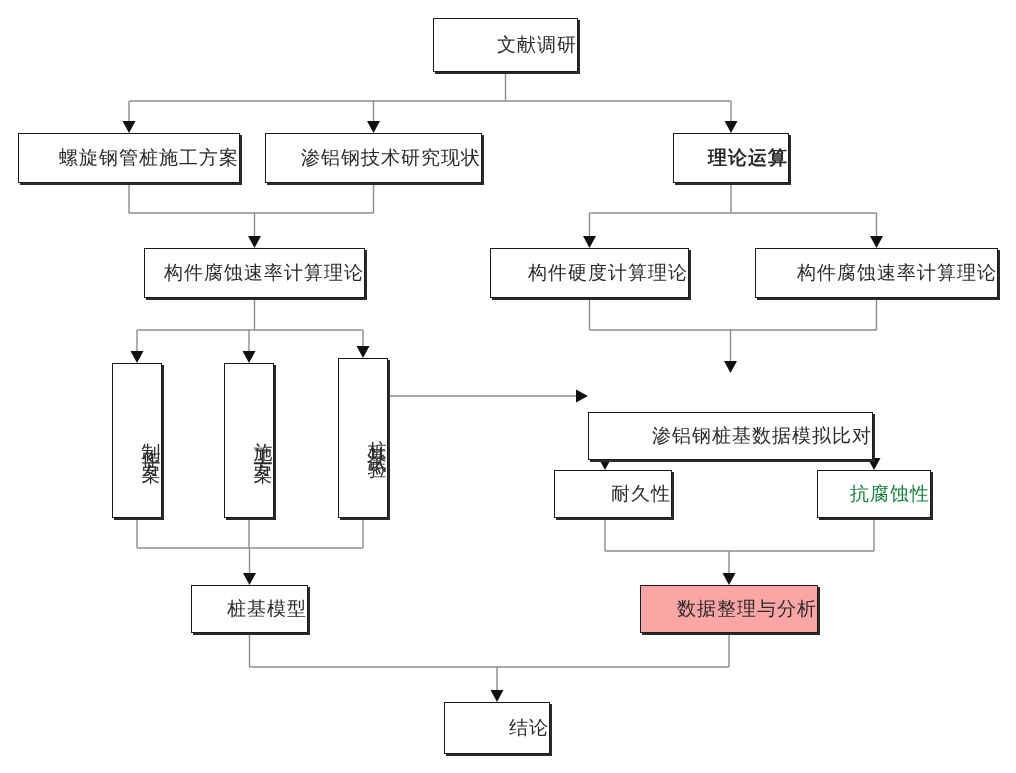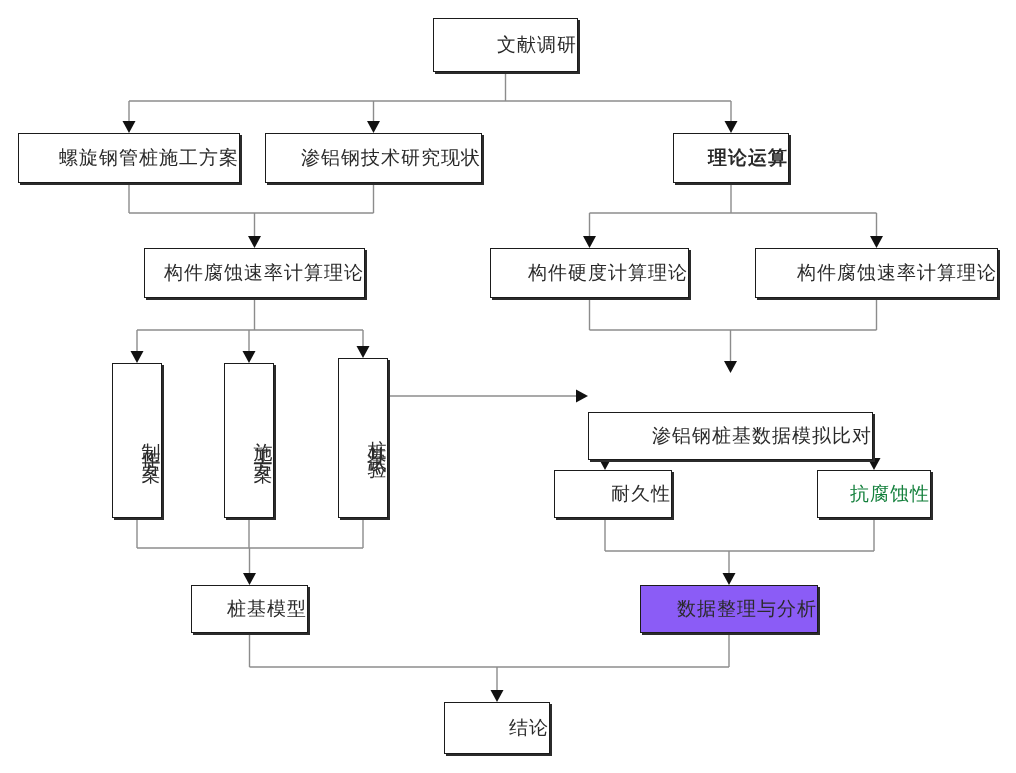--- a/index.html
+++ b/index.html
@@ -149,20 +149,20 @@
       </div>
       <div class="node-box" style="left: 554px; top: 470px; width: 118px; height: 48px; border-color: rgb(27, 27, 27); background: rgb(255, 255, 255); box-shadow: rgb(43, 43, 43) 2px 2px 0px 0px;">
         <span class="node-label" style="color: rgb(42, 42, 42);">耐久性</span>
       </div>
       <div class="node-box" style="left: 817px; top: 470px; width: 114px; height: 48px; border-color: rgb(27, 27, 27); background: rgb(255, 255, 255); box-shadow: rgb(43, 43, 43) 2px 2px 0px 0px;">
         <span class="node-label" style="color: #15803d;">抗腐蚀性</span>
       </div>
       <div class="node-box" style="left: 191px; top: 585px; width: 117px; height: 48px; border-color: rgb(27, 27, 27); background: rgb(255, 255, 255); box-shadow: rgb(43, 43, 43) 2px 2px 0px 0px;">
         <span class="node-label" style="color: rgb(42, 42, 42);">桩基模型</span>
       </div>
-      <div class="node-box" style="left: 640px; top: 585px; width: 178px; height: 48px; border-color: rgb(27, 27, 27); background: #8b5cf6; box-shadow: rgb(43, 43, 43) 2px 2px 0px 0px;">
+      <div class="node-box" style="left: 640px; top: 585px; width: 178px; height: 48px; border-color: rgb(27, 27, 27); background: #fca5a5; box-shadow: rgb(43, 43, 43) 2px 2px 0px 0px;">
         <span class="node-label" style="color: rgb(42, 42, 42);">数据整理与分析</span>
       </div>
       <div class="node-box" style="left: 444px; top: 702px; width: 106px; height: 52px; border-color: rgb(27, 27, 27); background: rgb(255, 255, 255); box-shadow: rgb(43, 43, 43) 2px 2px 0px 0px;">
         <span class="node-label" style="color: rgb(42, 42, 42);">结论</span>
       </div>
     </div>
 </div>
 
 </body></html>

